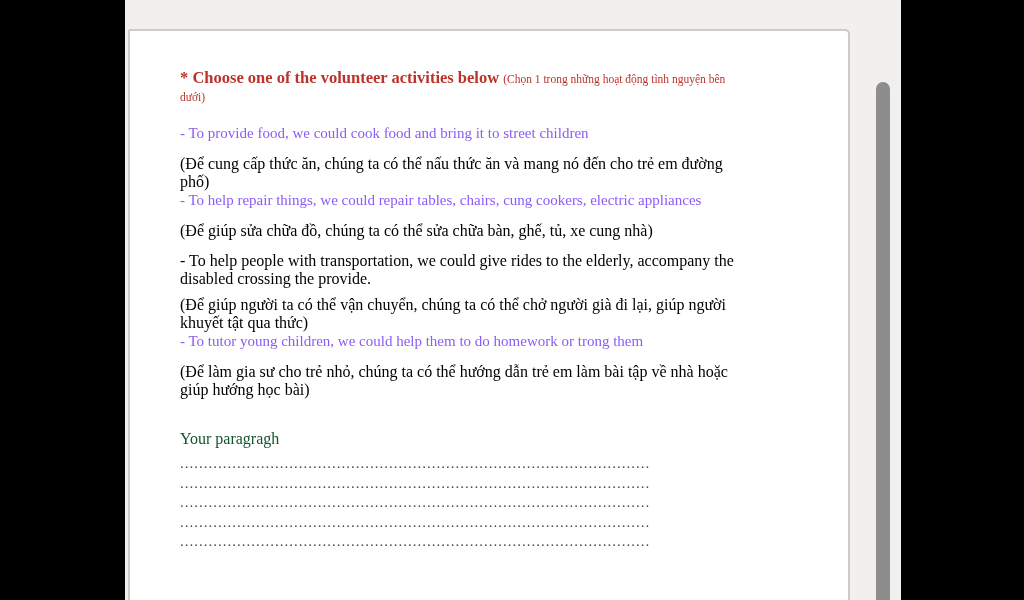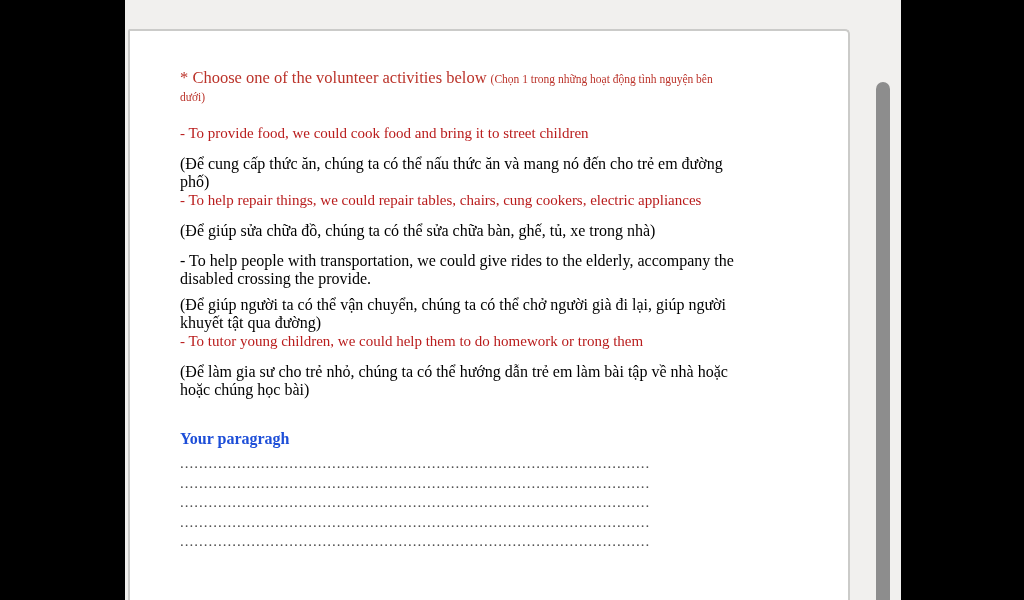--- a/index.html
+++ b/index.html
@@ -29,39 +29,39 @@
     border-radius: 2px 5px 0 0;
   }
 
   .content {
     padding: 36px 45px 0 50px;
     width: 100%;
   }
 
   .heading { color: #bb332a; }
   .h-line1 { white-space: nowrap; line-height: 21px; }
-  .h-main  { font-size: 16.5px; font-weight: normal; }
+  .h-main  { font-size: 16.5px; font-weight: bold; }
   .h-paren { font-size: 11.5px; font-weight: normal; }
   .h-line2 { line-height: 14px; margin-bottom: 20px; }
 
   .para-en, .para-vi {
     font-size: 15px;
     line-height: 19px;
-    color: #b91c1c;
+    color: #8b5cf6;
     max-width: 623px;
   }
   .para-en { margin: 0 0 12px; }
   .para-vi { margin: 0 0 8px; font-style: italic; }
   .line { white-space: nowrap; }
 
   .answer-label {
     margin-top: 31px;
     font-size: 16px;
-    font-weight: bold;
-    color: #1d4ed8;
+    font-weight: normal;
+    color: #14532d;
     line-height: 18px;
     margin-bottom: 6px;
   }
   .dots-line {
     width: 470px;
     overflow: hidden;
     white-space: nowrap;
     font-size: 15px;
     line-height: 19.5px;
     letter-spacing: 1px;
@@ -102,43 +102,43 @@
           <div class="line">(Để cung cấp thức ăn, chúng ta có thể nấu thức ăn và mang nó đến cho trẻ em đường</div>
           <div class="line">phố)</div>
         <p></p>
 
         <p class="para-en">
           <span class="line">- To help repair things, we could repair tables, chairs, cung cookers, electric appliances</span>
         </p>
 
         <p class="para-vi">
           </p>
-          <div class="line">(Để giúp sửa chữa đồ, chúng ta có thể sửa chữa bàn, ghế, tủ, xe trong nhà)</div>
+          <div class="line">(Để giúp sửa chữa đồ, chúng ta có thể sửa chữa bàn, ghế, tủ, xe cung nhà)</div>
         <p></p>
 
         <p class="para-en">
           </p>
           <div class="line">- To help people with transportation, we could give rides to the elderly, accompany the</div>
           <div class="line">disabled crossing the provide.</div>
         <p></p>
 
         <p class="para-vi">
           </p>
           <div class="line">(Để giúp người ta có thể vận chuyển, chúng ta có thể chở người già đi lại, giúp người</div>
-          <div class="line">khuyết tật qua đường)</div>
+          <div class="line">khuyết tật qua thức)</div>
         <p></p>
 
         <p class="para-en">
           <span class="line">- To tutor young children, we could help them to do homework or trong them</span>
         </p>
 
         <p class="para-vi">
           </p>
           <div class="line">(Để làm gia sư cho trẻ nhỏ, chúng ta có thể hướng dẫn trẻ em làm bài tập về nhà hoặc</div>
-          <div class="line">hoặc chúng học bài)</div>
+          <div class="line">giúp hướng học bài)</div>
         <p></p>
 
         <div class="answer-label">Your paragragh</div>
 
         <div class="dots-line">...................................................................................................................</div>
         <div class="dots-line">...................................................................................................................</div>
         <div class="dots-line">...................................................................................................................</div>
         <div class="dots-line">...................................................................................................................</div>
         <div class="dots-line">...................................................................................................................</div>
 

